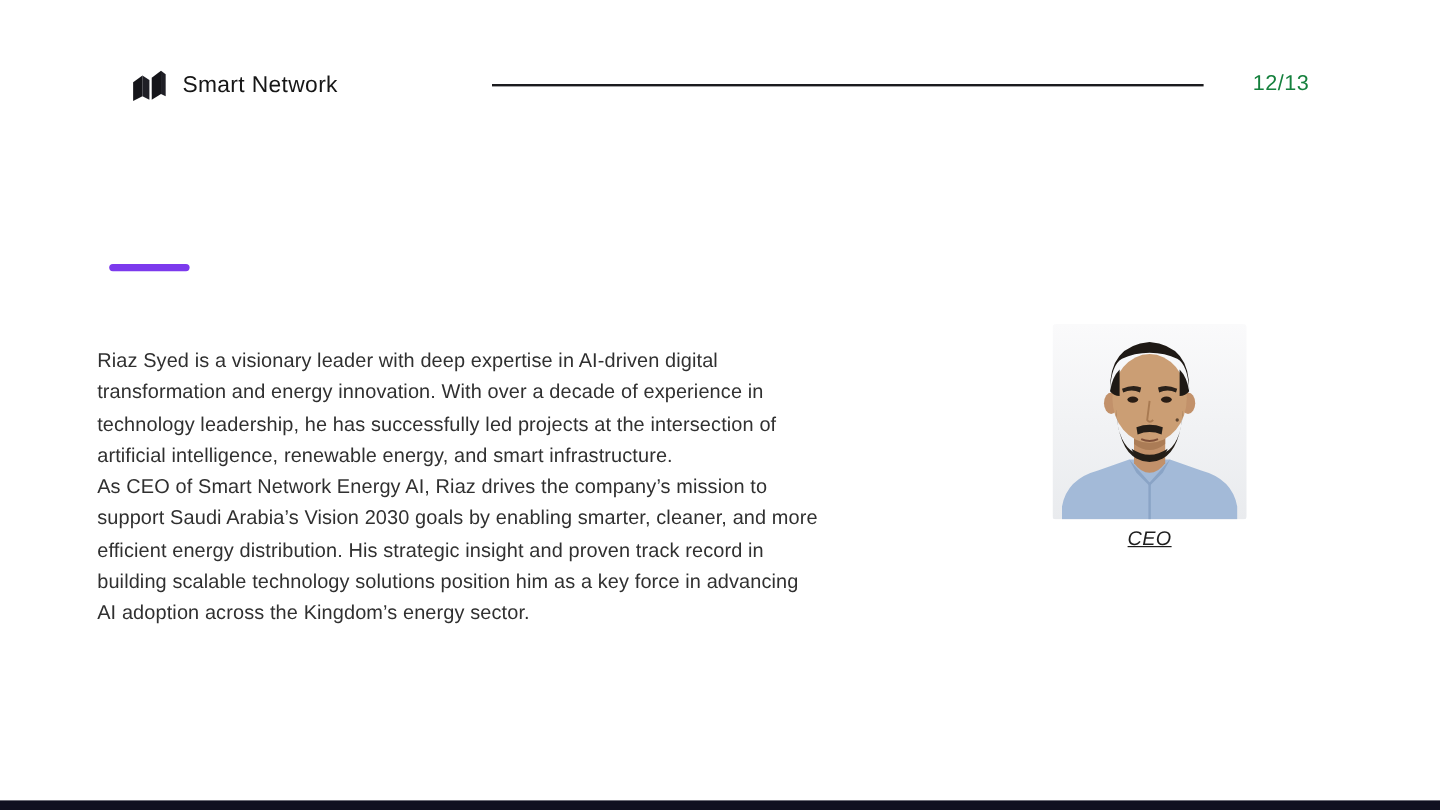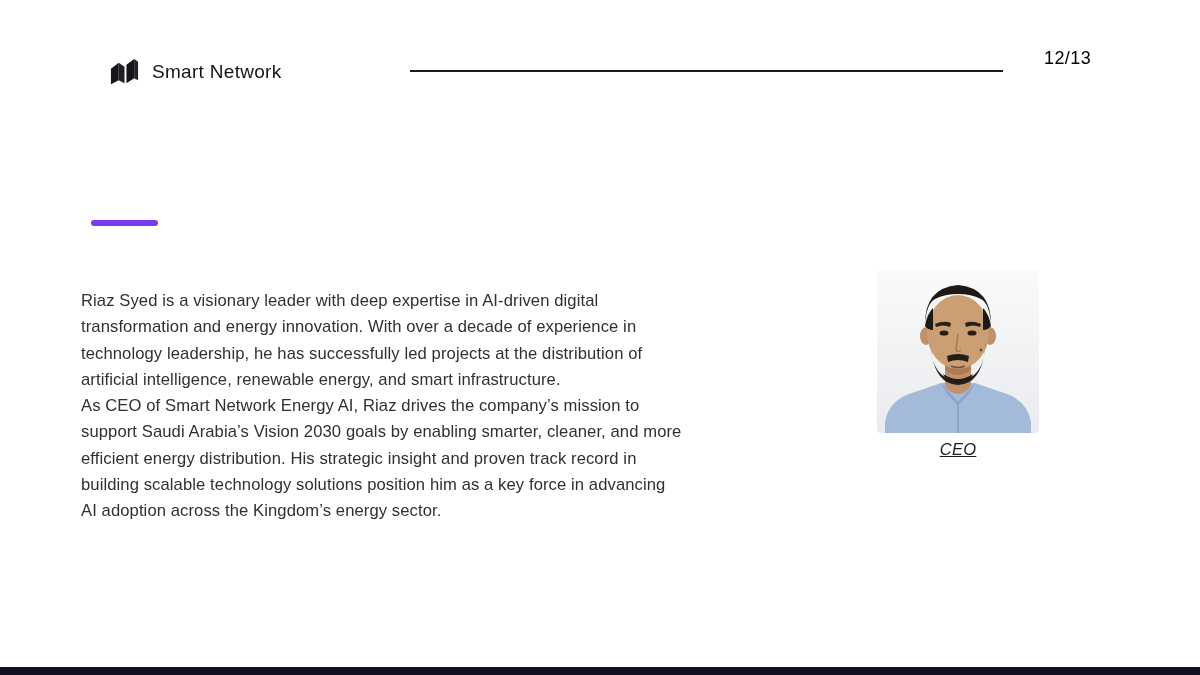--- a/index.html
+++ b/index.html
@@ -38,24 +38,24 @@
     position: absolute;
     left: 410px;
     top: 70px;
     width: 593px;
     height: 2px;
     background: #1b1b1e;
   }
   .page-indicator {
     position: absolute;
     left: 1044px;
-    top: 48px;
+    top: 59px;
     width: 60px;
     font-size: 18px;
-    color: #000000;
+    color: #15803d;
     letter-spacing: 0.4px;
   }
 
   
   .slide-title {
     position: absolute;
     left: 86px;
     top: 136px;
     font-size: 64px;
     line-height: 1.1;
@@ -142,21 +142,21 @@
     <span class="brand-name">Smart Network</span>
   </div>
 
   <div class="header-divider"></div>
 
   <div class="page-indicator">12/13</div>
 
   <div class="title-accent" style="background: rgb(124, 58, 237);"></div>
 
   <div class="bio">
-    <p>Riaz Syed is a visionary leader with deep expertise in AI-driven digital transformation and energy innovation. With over a decade of experience in technology leadership, he has successfully led projects at the distribution of artificial intelligence, renewable energy, and smart infrastructure.</p>
+    <p>Riaz Syed is a visionary leader with deep expertise in AI-driven digital transformation and energy innovation. With over a decade of experience in technology leadership, he has successfully led projects at the intersection of artificial intelligence, renewable energy, and smart infrastructure.</p>
     <p>As CEO of Smart Network Energy AI, Riaz drives the company’s mission to support Saudi Arabia’s Vision 2030 goals by enabling smarter, cleaner, and more efficient energy distribution. His strategic insight and proven track record in building scalable technology solutions position him as a key force in advancing AI adoption across the Kingdom’s energy sector.</p>
   </div>
 
   <div class="member-card">
     <svg class="member-photo" viewBox="0 0 162 163" aria-hidden="true">
       <defs>
         <linearGradient id="bgGrad" x1="0" y1="0" x2="0" y2="1">
           <stop offset="0" stop-color="#fafafb"></stop>
           <stop offset="1" stop-color="#e9ebee"></stop>
         </linearGradient>

